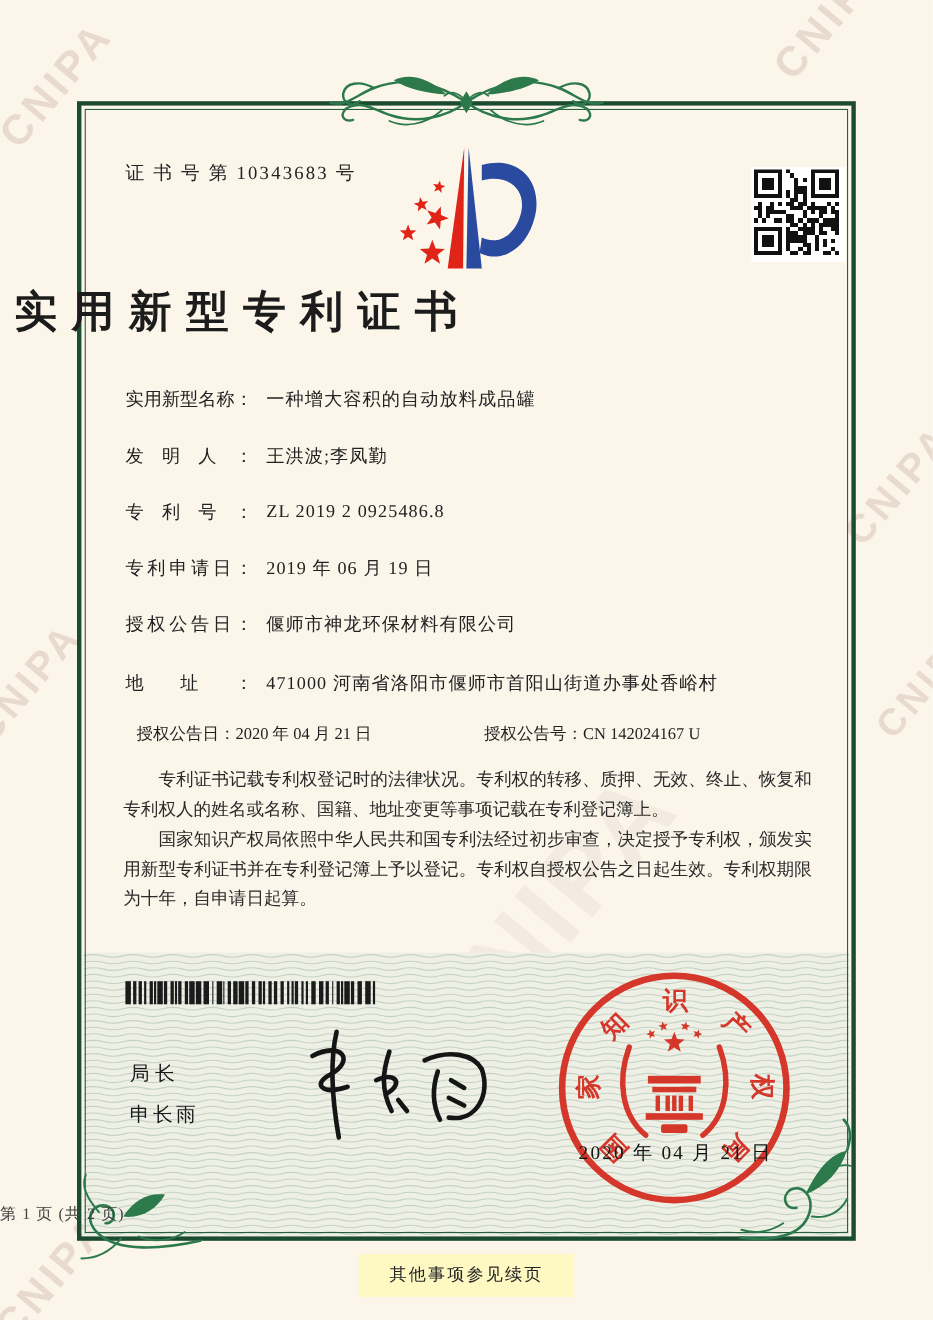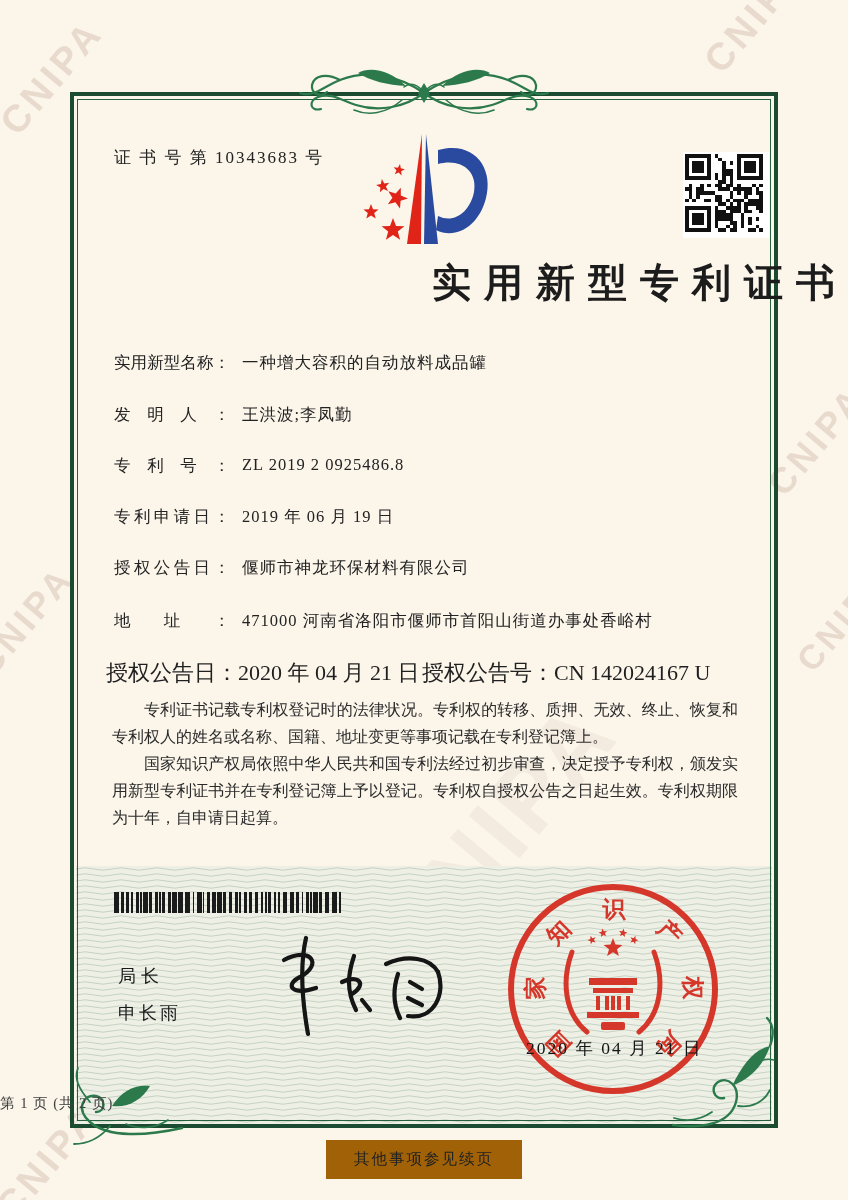--- a/index.html
+++ b/index.html
@@ -26,28 +26,28 @@
     border:1px solid #26603e;
   }
   
   .band{ position:absolute; left:76px; top:866px; width:696px; height:258px; background:#eef0e6; }
   .band svg{ display:block; }
   
   .cert-no{ position:absolute; left:114px; top:146px; font-size:17px; letter-spacing:2px; color:#222; }
   .logo{ position:absolute; left:352px; top:130px; width:146px; height:120px; }
   .qr{ position:absolute; left:683px; top:152px; width:82px; height:82px; background:#fff; padding:2px; }
   .title{
-    position:absolute; left:0; top:256px; width:848px; text-align:right;
+    position:absolute; left:0; top:256px; width:848px; text-align:left;
     font-size:39px; font-weight:bold; letter-spacing:13px; text-indent:13px; color:#1c1c1c;
   }
   
   .field-row{ position:absolute; left:114px; width:630px; font-size:16.5px; color:#222; white-space:nowrap; }
   .f-label{ display:inline-block; width:116px; text-align:justify; text-align-last:justify; vertical-align:top; }
   .f-value{ margin-left:12px; letter-spacing:1px; }
-  .grant-row{ position:absolute; left:106px; top:658px; width:640px; font-size:22px; white-space:nowrap; }
+  .grant-row{ position:absolute; left:124px; top:658px; width:640px; font-size:15px; white-space:nowrap; }
   .grant-no{ position:absolute; left:316px; top:0; }
   
   .body-text{
     position:absolute; left:112px; top:696px; width:626px;
     font-size:16px; line-height:27px; text-align:justify; color:#2a2a2a;
   }
   .body-text p{ margin:0; text-indent:2em; }
   
   .barcode{ position:absolute; left:114px; top:892px; width:230px; height:21px; display:flex; align-items:stretch; }
   .barcode div{ height:100%; }
@@ -66,21 +66,21 @@
   .seal-char{
     position:absolute; left:94px; top:92px; width:24px; height:24px;
     font-size:23px; font-weight:bold; color:#d42a1d; text-align:center; line-height:24px;
   }
   .seal-emblem{ position:absolute; left:48px; top:42px; }
   .seal-date{ position:absolute; left:526px; top:1036px; font-size:17.5px; letter-spacing:2px; color:#141414; z-index:6; }
   
   .page-info{ position:absolute; left:0; top:1094px; width:848px; font-size:14.5px; color:#404040; letter-spacing:1px; }
   .footer-note{
     position:absolute; left:50%; top:1140px; transform:translateX(-50%);
-    background:#a16207; padding:9px 28px; font-size:15.5px; letter-spacing:2px; color:#222;
+    background:#fef9c3; padding:9px 28px; font-size:15.5px; letter-spacing:2px; color:#222;
   }
   .orn{ position:absolute; pointer-events:none; }
 </style>
 </head>
 <body>
 
 <div class="page">
 
   <div class="wm" style="left:-16px; top:56px; font-size:38px;">CNIPA</div>
   <div class="wm" style="left:688px; top:-6px; font-size:38px;">CNIPA</div>

